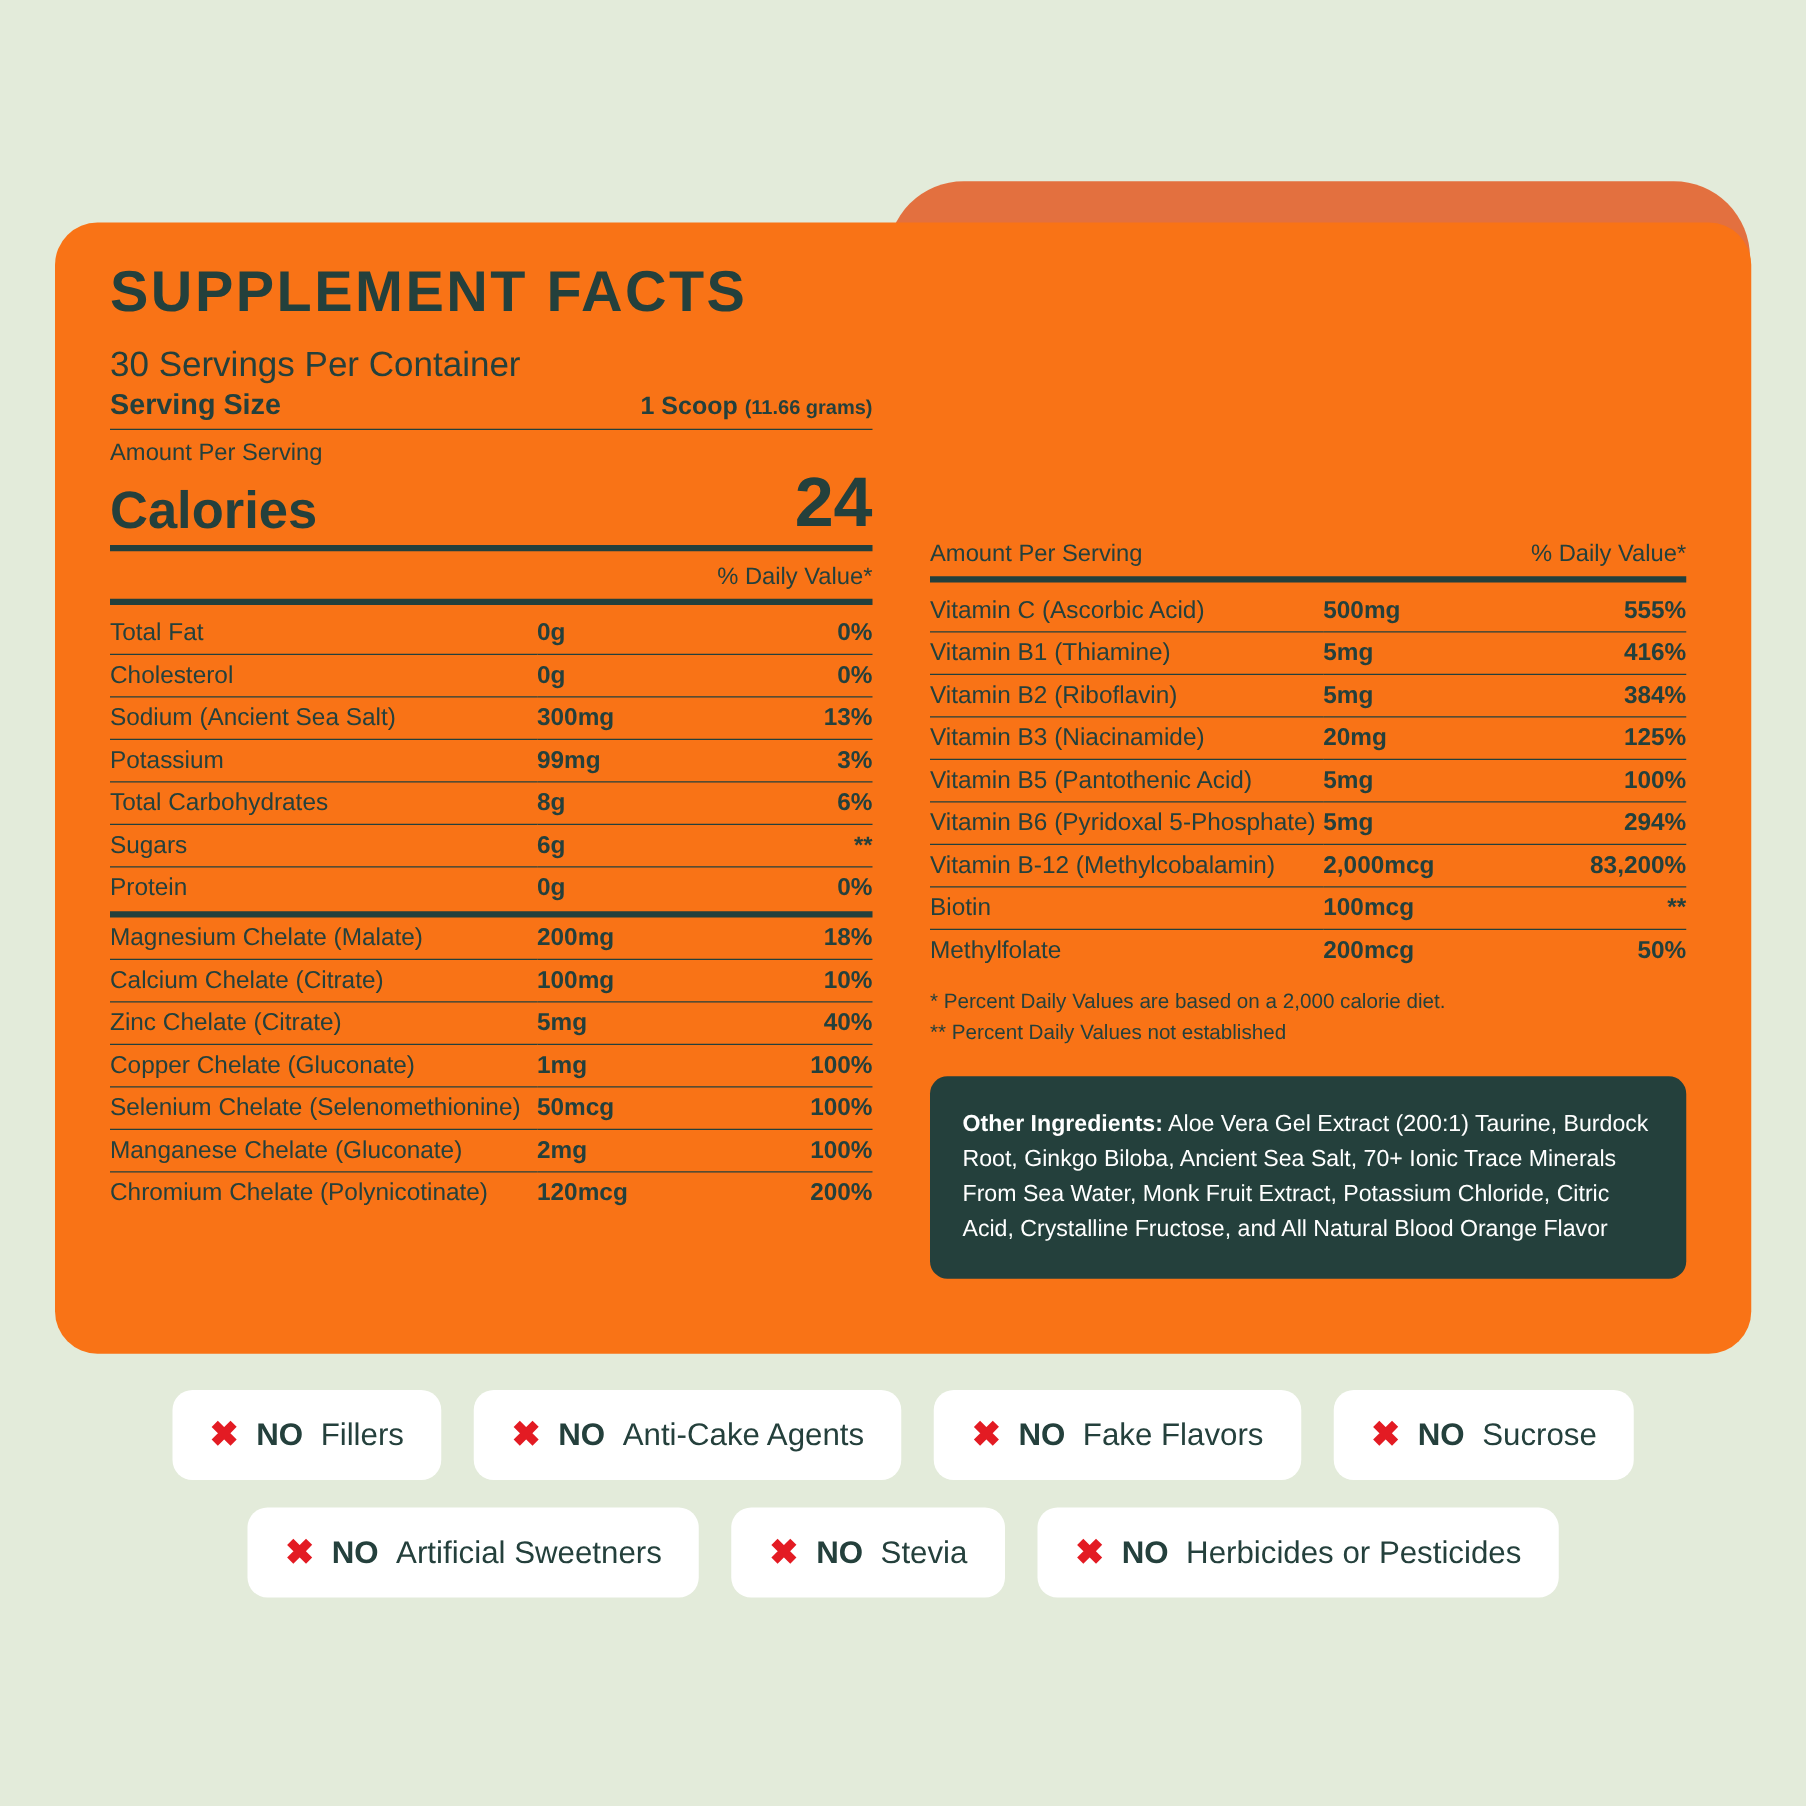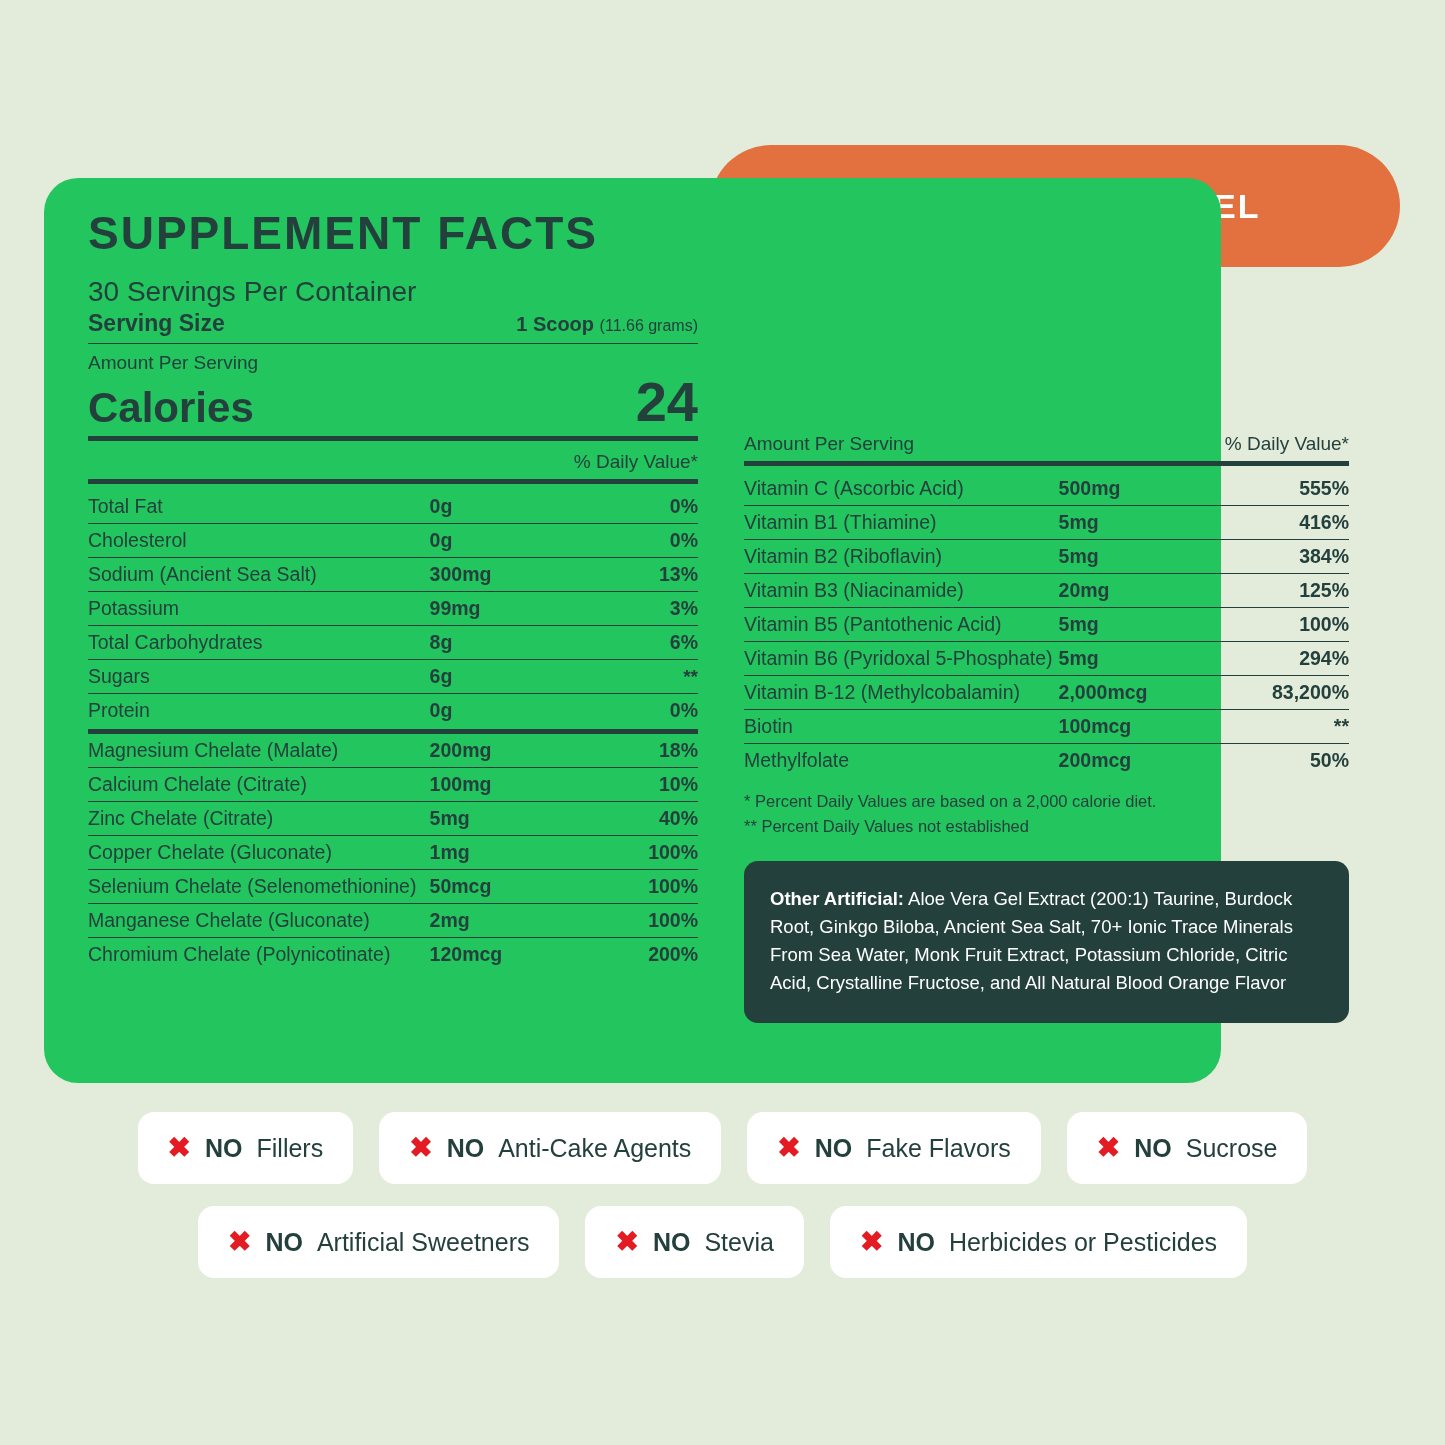--- a/index.html
+++ b/index.html
@@ -40,23 +40,23 @@
     font-weight: bold;
     letter-spacing: 2px;
     text-align: center;
   }
 
   
   .card {
     position: absolute;
     left: 44px;
     top: 178px;
-    width: 1177px;
+    width: 1357px;
     height: 905px;
-    background: #22c55e;
+    background: #f97316;
     border-radius: 34px;
   }
 
   
   .left-col {
     position: absolute;
     left: 44px;
     top: 28px;
     width: 610px;
   }
@@ -79,21 +79,21 @@
   }
   .serving-size-label {
     font-size: 23px;
     font-weight: bold;
   }
   .serving-size-value {
     font-size: 20px;
     font-weight: bold;
   }
   .serving-size-value .grams {
-    font-weight: normal;
+    font-weight: bold;
     font-size: 16px;
   }
   .rule-thin {
     border-bottom: 1px solid #24403c;
     margin: 4px 0;
   }
   .rule-thick {
     border-bottom: 5px solid #24403c;
     margin: 6px 0;
   }
@@ -394,21 +394,21 @@
           </tr>
         </tbody>
       </table>
 
       <div class="footnotes">
         <div>*  Percent Daily Values are based on a 2,000 calorie diet.</div>
         <div>** Percent Daily Values not established</div>
       </div>
 
       <div class="other-box">
-        <b>Other Artificial:</b><span> Aloe Vera Gel Extract (200:1) Taurine, Burdock Root, Ginkgo Biloba, Ancient Sea Salt, 70+ Ionic Trace Minerals From Sea Water, Monk Fruit Extract, Potassium Chloride, Citric Acid, Crystalline Fructose, and All Natural Blood Orange Flavor</span>
+        <b>Other Ingredients:</b><span> Aloe Vera Gel Extract (200:1) Taurine, Burdock Root, Ginkgo Biloba, Ancient Sea Salt, 70+ Ionic Trace Minerals From Sea Water, Monk Fruit Extract, Potassium Chloride, Citric Acid, Crystalline Fructose, and All Natural Blood Orange Flavor</span>
       </div>
     </div>
   </div>
 
   <div class="badges">
     <div class="badge-row">
       <div class="badge">
         <span class="x">✖</span>
         <span class="no">NO</span>
         <span>Fillers</span>

